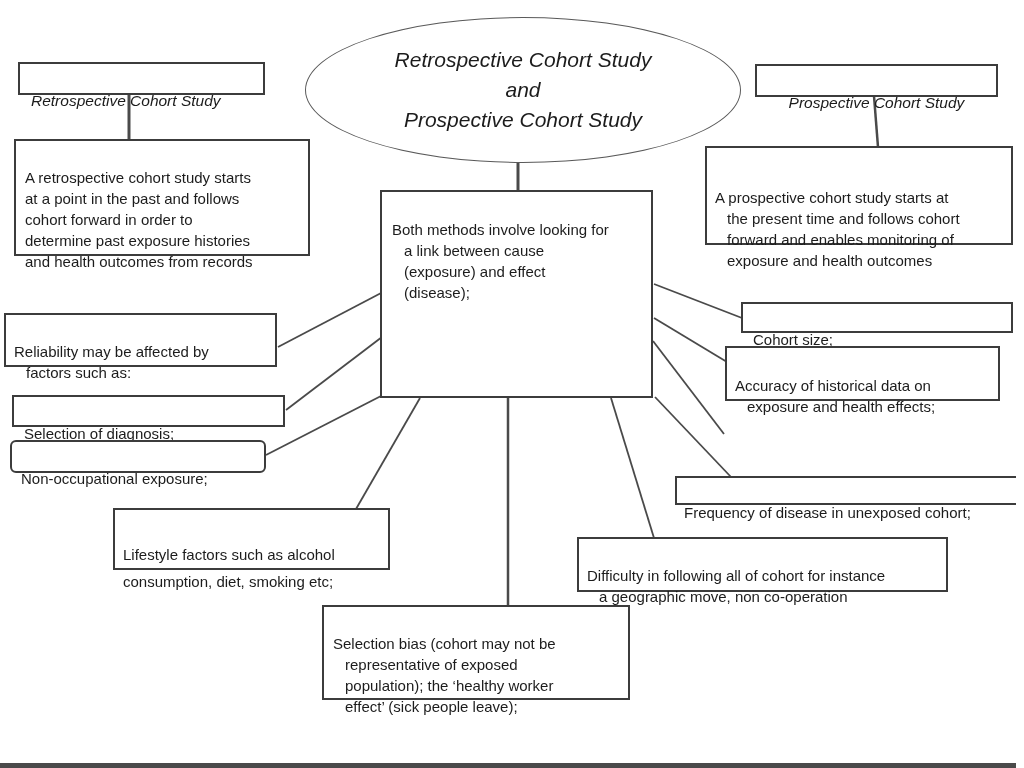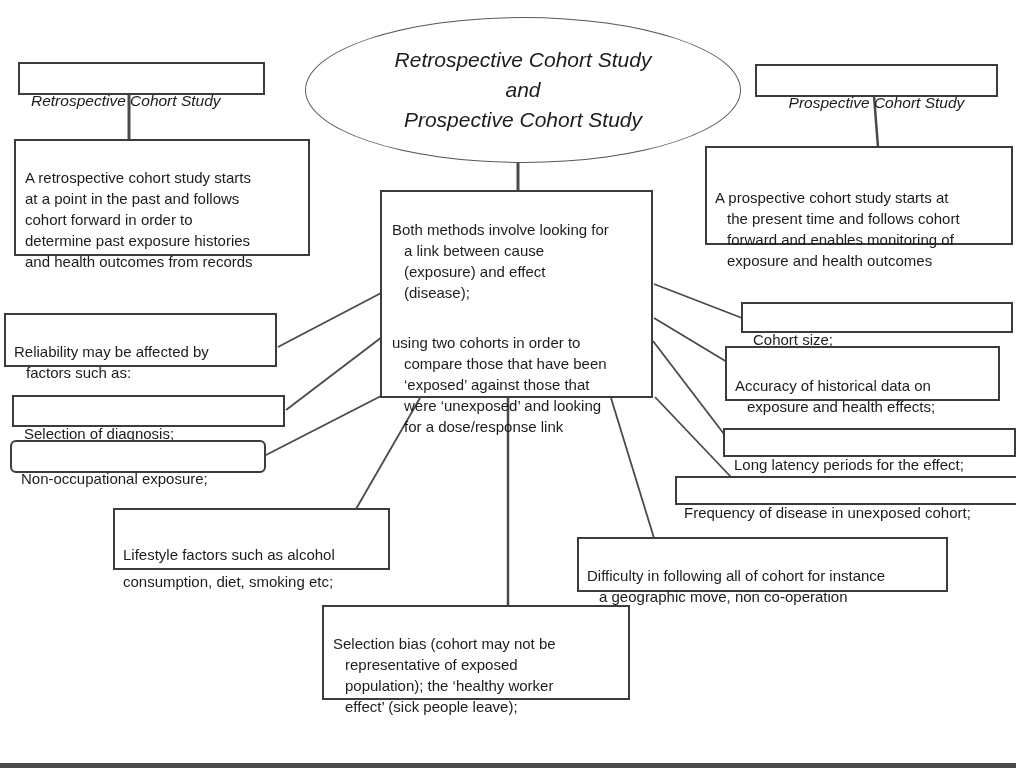--- a/index.html
+++ b/index.html
@@ -21,21 +21,21 @@
     left:305px; top:17px; width:436px; height:146px;
     border:1.6px solid #5a5a5a; border-radius:50%;
     display:flex; align-items:center; justify-content:center;
     text-align:center; font-style:italic; font-size:21px; line-height:30px;
   }
   #n-retro-title { left:18px;  top:62px;  width:247px; height:33px; padding:5px 0 0 11px; font-style:italic; font-size:15.5px; }
   #n-retro-desc  { left:14px;  top:139px; width:296px; height:117px; padding:5px 18px 5px 9px; }
   #n-pros-title  { left:755px; top:64px;  width:243px; height:33px; padding:5px 0 0 0; text-align:center; font-style:italic; font-size:15.5px; }
   #n-pros-desc   { left:705px; top:146px; width:308px; height:99px; padding:18px 6px 7px 8px; }
   #n-central     { left:380px; top:190px; width:273px; height:208px; padding:6px 6px 6px 10px; }
-  #n-central .para1 { margin-bottom:8px; }
+  #n-central .para1 { margin-bottom:23px; }
   #n-reliability { left:4px;   top:313px; width:273px; height:54px; padding:5px 6px 5px 8px; }
   #n-acc-diag    { left:12px;  top:395px; width:273px; height:32px; padding:5px 6px 5px 10px; }
   #n-non-occ     { left:10px;  top:440px; width:256px; height:33px; padding:5px 6px 5px 9px;border-radius:6px; }
   #n-lifestyle   { left:113px; top:508px; width:277px; height:62px; padding:4px 6px 4px 8px; line-height:27px; }
   #n-cohort-size { left:741px; top:302px; width:272px; height:31px; padding:4px 6px 4px 10px; }
   #n-acc-hist    { left:725px; top:346px; width:275px; height:55px; padding:6px 6px 6px 8px; }
   #n-long-latency{ left:723px; top:428px; width:293px; height:29px; padding:3px 6px 3px 9px; }
   #n-frequency   { left:675px; top:476px; width:345px; height:29px; padding:3px 5px 3px 7px; }
   #n-difficulty  { left:577px; top:537px; width:371px; height:55px; padding:5px 6px 5px 8px; }
   #n-selection   { left:322px; top:605px; width:308px; height:95px; padding:5px 6px 5px 9px; }
@@ -92,25 +92,20 @@
 the present time and follows cohort
 forward and enables monitoring of
 exposure and health outcomes</div>
   </div>
 
   <div class="node" id="n-central">
     <div class="txt hang para1">Both methods involve looking for
 a link between cause
 (exposure) and effect
 (disease);</div>
-    <div class="txt hang">using two cohorts in order to
-compare those that have been
-‘exposed’ against those that
-were ‘unexposed’ and looking
-for a dose/response link</div>
   </div>
 
   <div class="node" id="n-reliability">
     <div class="txt hang">Reliability may be affected by
 factors such as:</div>
   </div>
 
   <div class="node" id="n-acc-diag">
     <span class="txt">Selection of diagnosis;</span>
   </div>
@@ -126,23 +121,20 @@
 
   <div class="node" id="n-cohort-size">
     <span class="txt">Cohort size;</span>
   </div>
 
   <div class="node" id="n-acc-hist">
     <div class="txt hang">Accuracy of historical data on
 exposure and health effects;</div>
   </div>
 
-  <div class="node" id="n-long-latency">
-    <span class="txt">Long latency periods for the effect;</span>
-  </div>
 
   <div class="node" id="n-frequency">
     <span class="txt">Frequency of disease in unexposed cohort;</span>
   </div>
 
   <div class="node" id="n-difficulty">
     <div class="txt hang">Difficulty in following all of cohort for instance
 a geographic move, non co-operation</div>
   </div>
 

